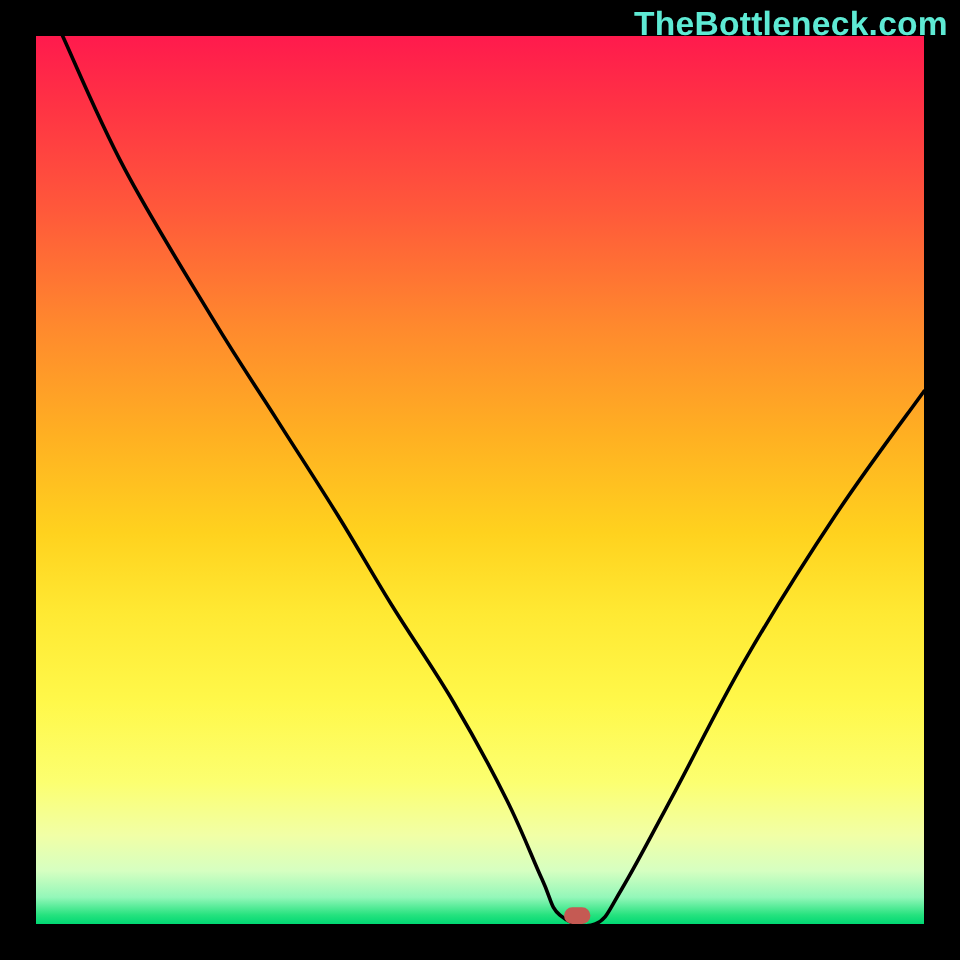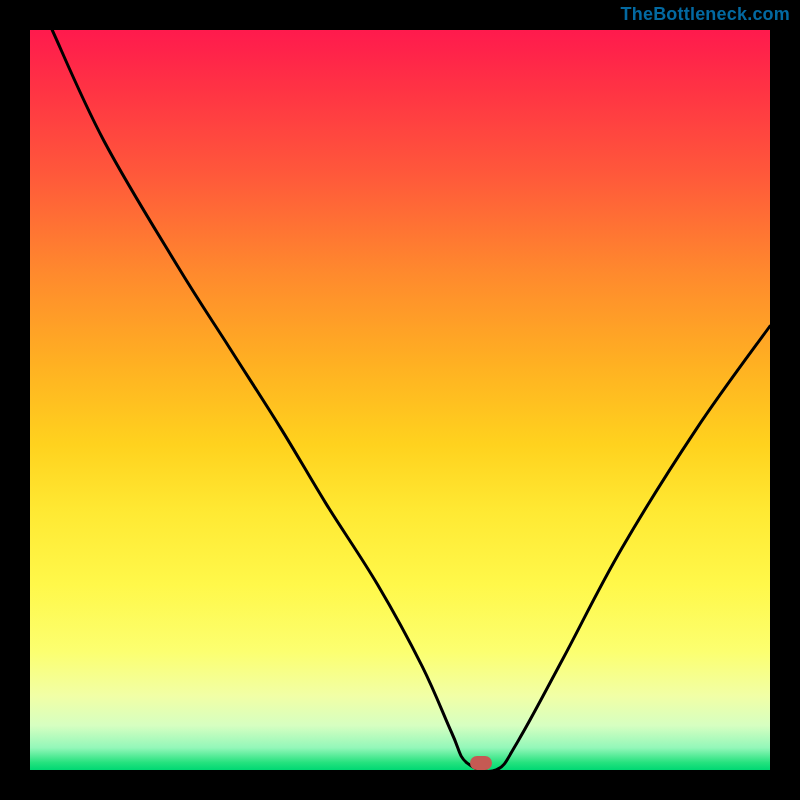--- a/index.html
+++ b/index.html
@@ -39,23 +39,23 @@
       #93f7b9 97%,
       #25e27e 99%,
       #00d873 100%
     );
   }
   .attrib {
     position: absolute;
     top: 4px;
     right: 10px;
     font-family: Arial, Helvetica, sans-serif;
-    font-size: 18px;
+    font-size: 28px;
     font-weight: 600;
-    color: #0369a1;
+    color: #5eead4;
     letter-spacing: 0.2px;
   }
   .curve {
     position: absolute;
     left: 0;
     top: 0;
     width: 740px;
     height: 740px;
   }
   .marker {

